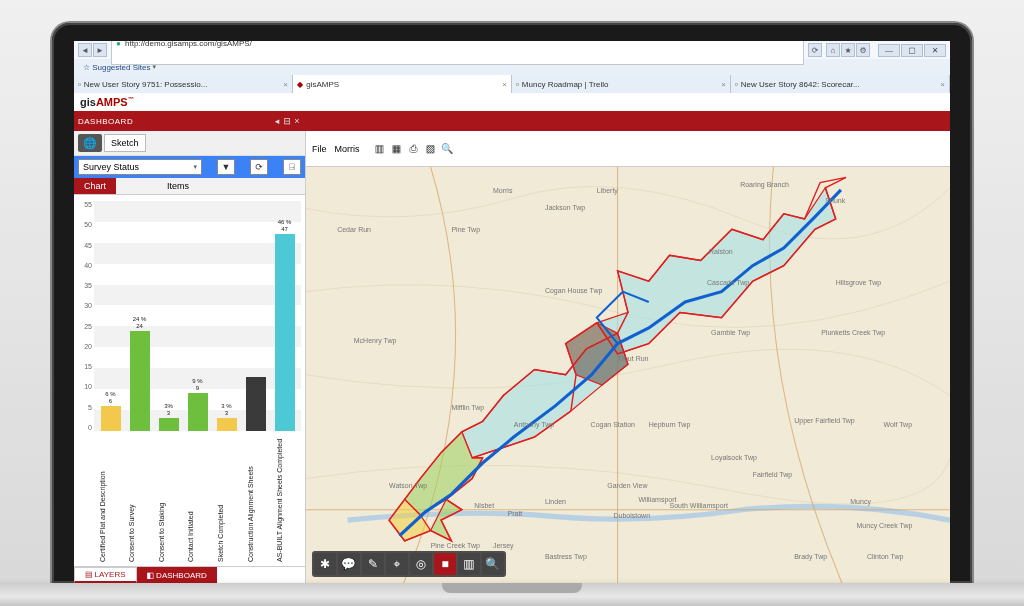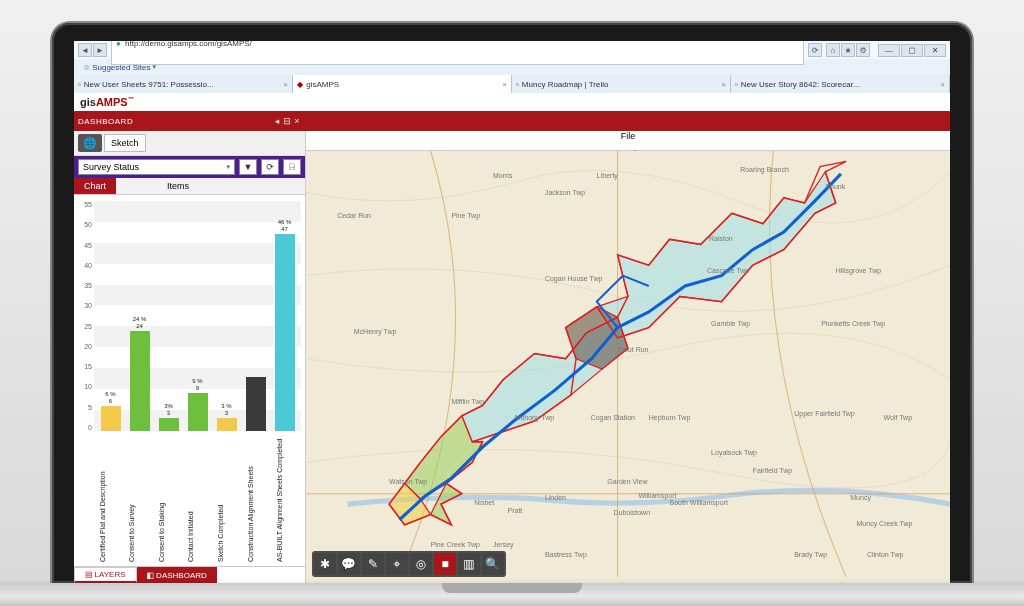--- a/index.html
+++ b/index.html
@@ -206,22 +206,22 @@
     display: flex; align-items: center; justify-content: center;
     font-size: 11px;
   }
   .tract-chip {
     background: #fff; border: 1px solid #bbb;
     height: 18px; padding: 0 6px; font-size: 9px;
     display: flex; align-items: center;
   }
   .sb-row2 {
     display: flex; align-items: center;
-    padding: 3px 4px; gap: 4px;
-    background: #4c1d95;
+    padding: 3px 4px; gap: 15px;
+    background: #3b82f6;
   }
   .status-select {
     flex: 1;
     background: #fff; font-size: 9px; height: 16px;
     padding: 0 4px; display: flex; align-items: center; justify-content: space-between;
     border: 1px solid #888;
   }
   .mini-btn {
     width: 18px; height: 16px;
     background: #fff; border: 1px solid #888;
@@ -287,24 +287,23 @@
   .sb-foot-tab {
     padding: 0 10px; font-size: 8px; display: flex; align-items: center; gap: 2px;
   }
   .sb-foot-tab.layers { color: #a8151b; border: 1px solid #ccc; border-bottom: 2px solid #a8151b; }
   .sb-foot-tab.dash { background: #a8151b; color: #fff; }
   
   .map-pane {
     flex: 1; display: flex; flex-direction: column; min-width: 0;
   }
   .map-toolbar {
-    height: 20px; background: #fff; border-bottom: 1px solid #ccc;
+    height: 36px; background: #fff; border-bottom: 1px solid #ccc;
     display: flex; align-items: center; gap: 8px; padding: 0 6px;
     font-size: 9px;
-    flex-direction: column;
   }
   .map-tool-icons { display: flex; gap: 1px; margin-left: 4px; }
   .tool-icon {
     width: 16px; height: 14px;
     display: flex; align-items: center; justify-content: center;
     font-size: 10px; color: #222;
   }
   .map {
     flex: 1; position: relative;
     background: #f0ead6;
@@ -360,21 +359,21 @@
       <div class="browser-favbar">
         <div class="fav-item">
           <span>☆</span>
           <span>Suggested Sites</span>
           <span class="caret">▾</span>
         </div>
       </div>
       <div class="browser-tabs">
         <div class="tab">
           <span>▫</span>
-          <span>New User Sheets 9751: Possessio...</span>
+          <span>New User Story 9751: Possessio...</span>
           <span class="tab-close">×</span>
         </div>
         <div class="tab active">
           <span style="color:#a00">◆</span>
           <span>gisAMPS</span>
           <span class="tab-close">×</span>
         </div>
         <div class="tab">
           <span>▫</span>
           <span>Muncy Roadmap | Trello</span>

